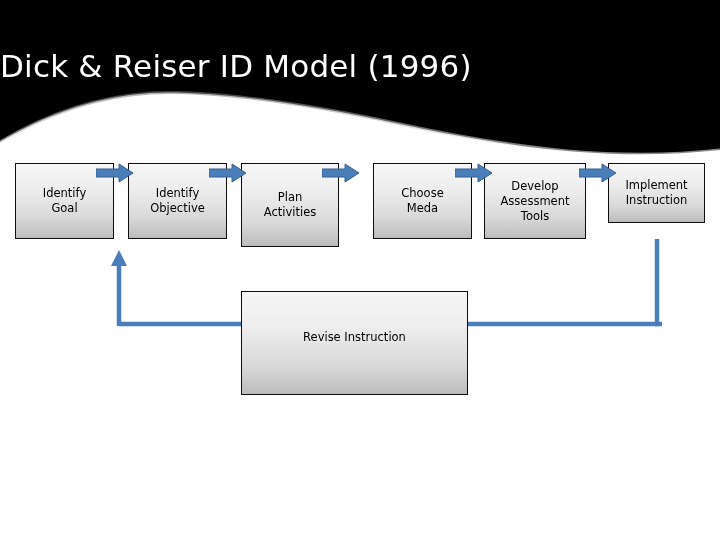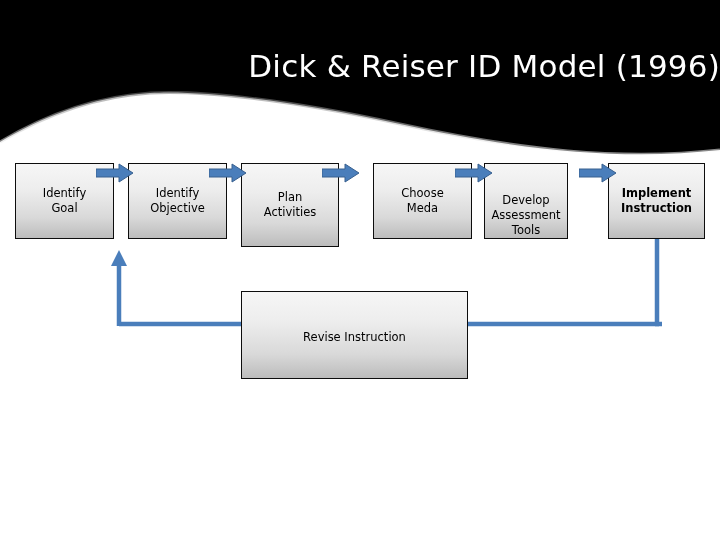--- a/index.html
+++ b/index.html
@@ -30,21 +30,21 @@
     height: 160px;
   }
   #header-banner svg {
     display: block;
   }
   #slide-title {
     position: absolute;
     left: 0;
     top: 47px;
     width: 720px;
-    text-align: right;
+    text-align: left;
     color: #ffffff;
     font-family: "DejaVu Sans", sans-serif;
     font-size: 31px;
     font-weight: 400;
     letter-spacing: 0.2px;
     line-height: 38px;
     white-space: nowrap;
   }
 
   
@@ -66,29 +66,29 @@
   .pbox .ptxt {
     display: block;
     white-space: pre-line;
     width: 118%;
   }
 
   #box-identify-goal      { left: 15px;  top: 163px; width: 99px;  height: 76px; }
   #box-identify-objective { left: 128px; top: 163px; width: 99px;  height: 76px; }
   #box-plan-activities    { left: 241px; top: 163px; width: 98px;  height: 84px; }
   #box-choose-media       { left: 360px; top: 163px; width: 99px;  height: 76px; margin-left: 13px; }
-  #box-develop-assessment { left: 484px; top: 163px; width: 84px;  height: 76px; align-items: flex-end; }
-  #box-implement-instruction { left: 608px; top: 163px; width: 97px; height: 76px; font-weight: bold; }
+  #box-develop-assessment { left: 484px; top: 163px; width: 102px;  height: 76px; }
+  #box-implement-instruction { left: 608px; top: 163px; width: 97px; height: 60px; }
 
   #box-revise-instruction {
     position: absolute;
     left: 241px;
     top: 291px;
     width: 227px;
-    height: 88px;
+    height: 104px;
     box-sizing: border-box;
     border: 1px solid #0d0d0d;
     background: linear-gradient(to bottom, #f6f6f6 0%, #ededed 35%, #d9d9d9 72%, #bcbcbc 100%);
     color: #000000;
     font-family: "DejaVu Sans", sans-serif;
     font-size: 11.5px;
     line-height: 15px;
     text-align: center;
   }
   #box-revise-instruction .ptxt {

